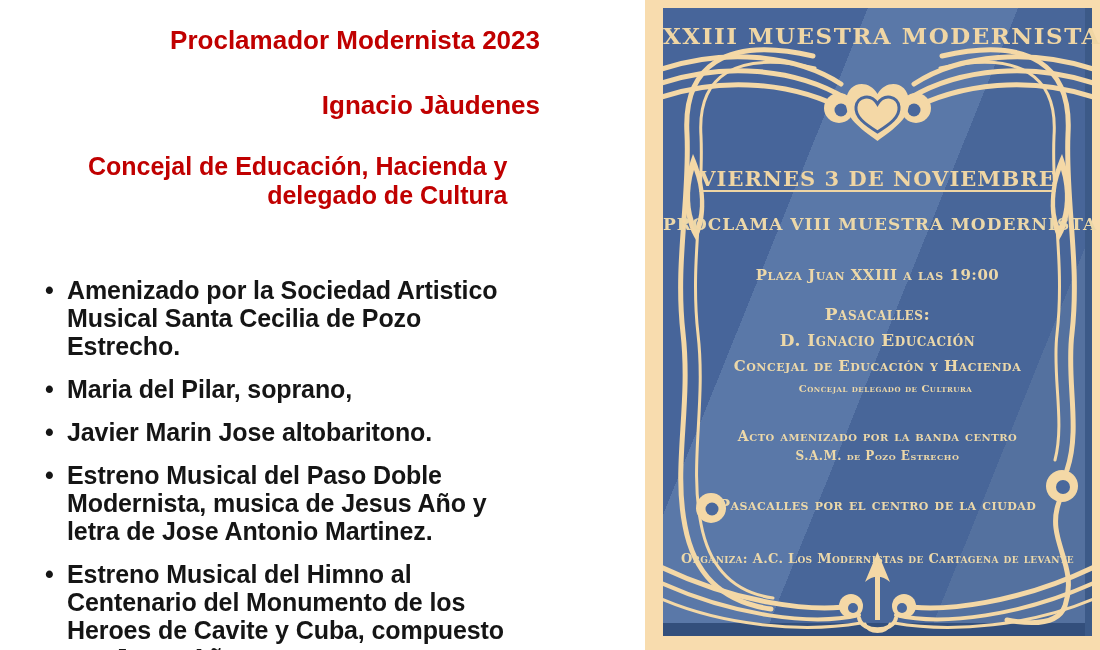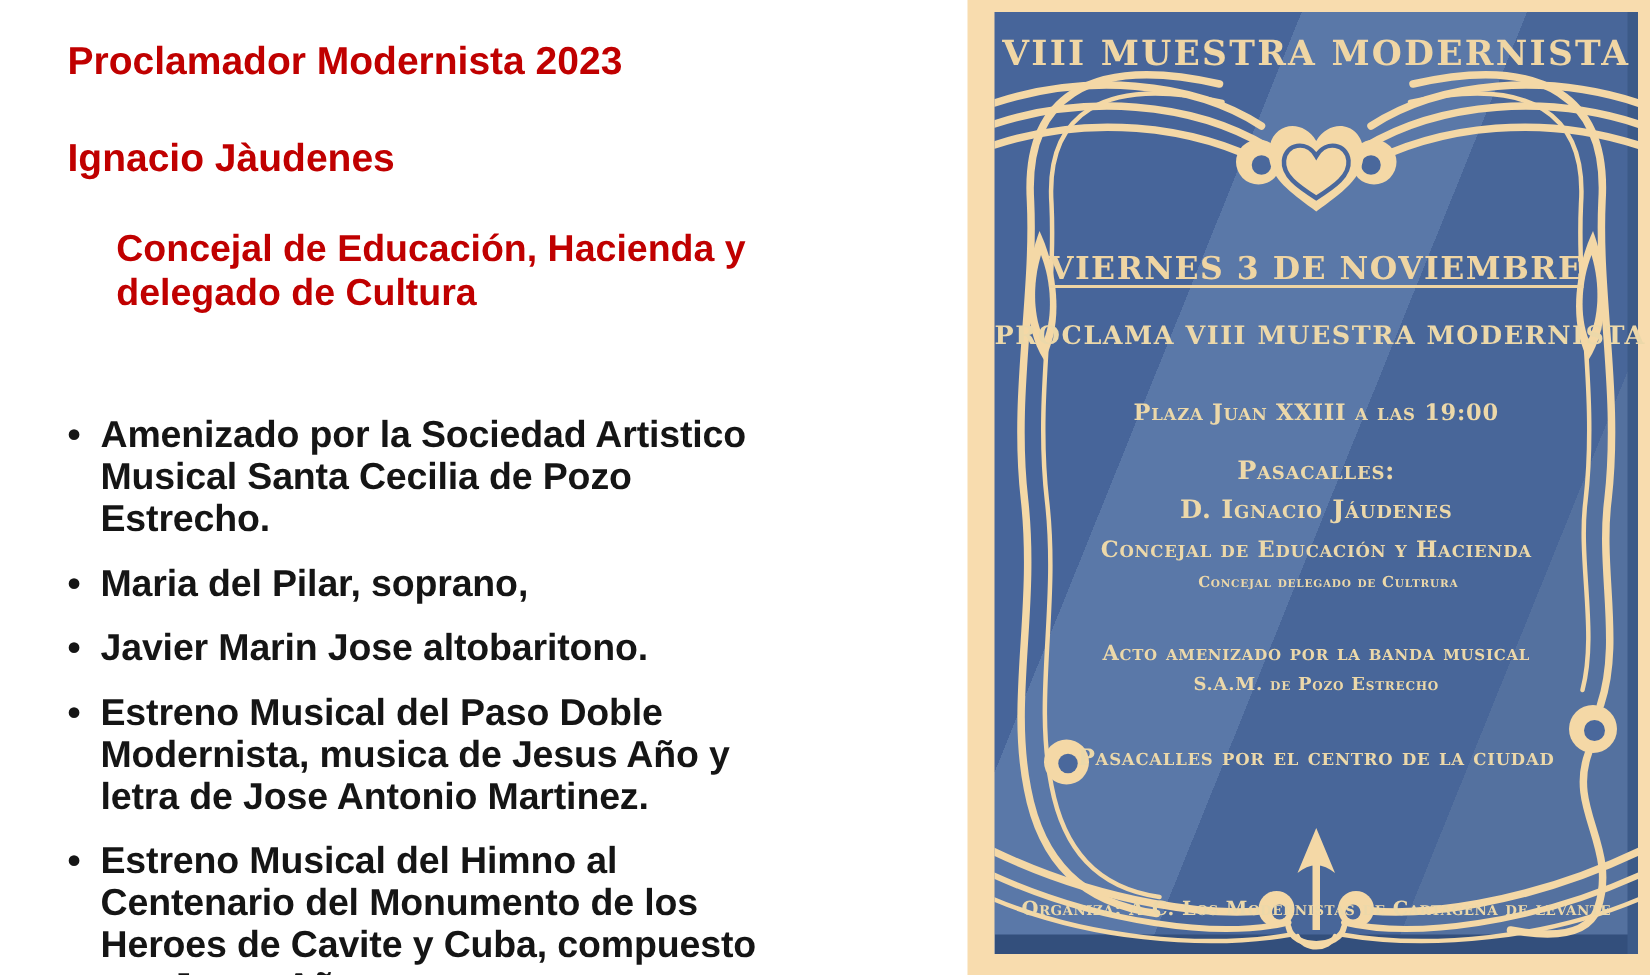--- a/index.html
+++ b/index.html
@@ -8,21 +8,21 @@
     background:#ffffff; font-family:"Liberation Sans", sans-serif;
   }
 
   
   .text-col {
     position:absolute; left:0; top:0; width:645px; height:650px;
     padding:26px 105px 0 45px; box-sizing:border-box;
   }
   .heading {
     color:#c00000; font-weight:600; font-size:26px; line-height:1.15;
-    text-align:left;
+    text-align:right;
   }
   .heading.h2 { margin-top:35px; }
   .heading.h3 { margin-top:31px; font-size:25px; line-height:1.16;
     max-width:430px; margin-left:auto; margin-right:auto; }
   .bullets { margin:66px 0 0 0; padding:0; list-style:none; }
   .bullet-item {
     display:flex; margin-bottom:15px; color:#151515;
     font-weight:700; font-size:25px; line-height:1.12;
   }
   .marker { flex:0 0 22px; width:22px; }
@@ -56,21 +56,21 @@
           text-decoration:underline; text-underline-offset:4px; text-decoration-thickness:2px; }
   .proclama    { top:206px; font-size:17px; letter-spacing:1px; }
   .place       { top:258px; font-size:15px; letter-spacing:0.5px; }
   .proclamador { top:296px; font-size:17px; letter-spacing:0.5px; }
   .name        { top:322px; font-size:17px; letter-spacing:0.5px; }
   .role1       { top:349px; font-size:15px; letter-spacing:0.5px; }
   .role2       { top:375px; font-size:10px; letter-spacing:0.5px;margin-left:16px; }
   .band1       { top:420px; font-size:14px; letter-spacing:0.5px; }
   .band2       { top:441px; font-size:12px; letter-spacing:0.5px; }
   .pasa        { top:488px; font-size:15px; letter-spacing:0.5px; }
-  .org         { top:543px; font-size:13px; letter-spacing:0.3px;margin-top:48px; }
+  .org         { top:543px; font-size:13px; letter-spacing:0.3px; }
 </style>
 </head>
 <body>
 
 <div class="slide">
 
   <div class="text-col">
     <div class="heading h1">Proclamador Modernista 2023</div>
     <div class="heading h2">Ignacio Jàudenes</div>
     <div class="heading h3">Concejal de Educación, Hacienda y delegado de Cultura</div>
@@ -151,28 +151,28 @@
           <circle cx="190" cy="600" r="5" fill="#4a689c" stroke="none"></circle>
           <circle cx="241" cy="598" r="12" fill="#f4d8a6" stroke="none"></circle>
           <circle cx="239" cy="600" r="5" fill="#4a689c" stroke="none"></circle>
           <path d="M212,568 L217,568 L217,612 L212,612 Z" fill="#f4d8a6" stroke="none"></path>
           <path d="M214.5,544 L202,574 C210,567 219,567 227,574 Z" fill="#f4d8a6" stroke="none"></path>
           <path stroke-width="4" d="M196,610 C199,625 230,625 233,610"></path>
           <path stroke-width="3" d="M202,616 C206,626 223,626 227,616"></path>
         </g>
       </svg>
 
-      <div class="pl t1">VIII MUESTRA MODERNISTA</div>
+      <div class="pl t1">XXIII MUESTRA MODERNISTA</div>
       <div class="pl date">VIERNES 3 DE NOVIEMBRE</div>
       <div class="pl proclama">PROCLAMA VIII MUESTRA MODERNISTA</div>
       <div class="pl place sc">Plaza Juan XXIII a las 19:00</div>
       <div class="pl proclamador sc">Pasacalles:</div>
-      <div class="pl name sc">D. Ignacio Jáudenes</div>
+      <div class="pl name sc">D. Ignacio Educación</div>
       <div class="pl role1 sc">Concejal de Educación y Hacienda</div>
       <div class="pl role2 sc">Concejal delegado de Cultrura</div>
-      <div class="pl band1 sc">Acto amenizado por la banda musical</div>
+      <div class="pl band1 sc">Acto amenizado por la banda centro</div>
       <div class="pl band2 sc">S.A.M. de Pozo Estrecho</div>
       <div class="pl pasa sc">Pasacalles por el centro de la ciudad</div>
       <div class="pl org sc">Organiza: A.C. Los Modernistas de Cartagena de levante</div>
     </div>
   </div>
 
 </div>
 
 </body></html>

